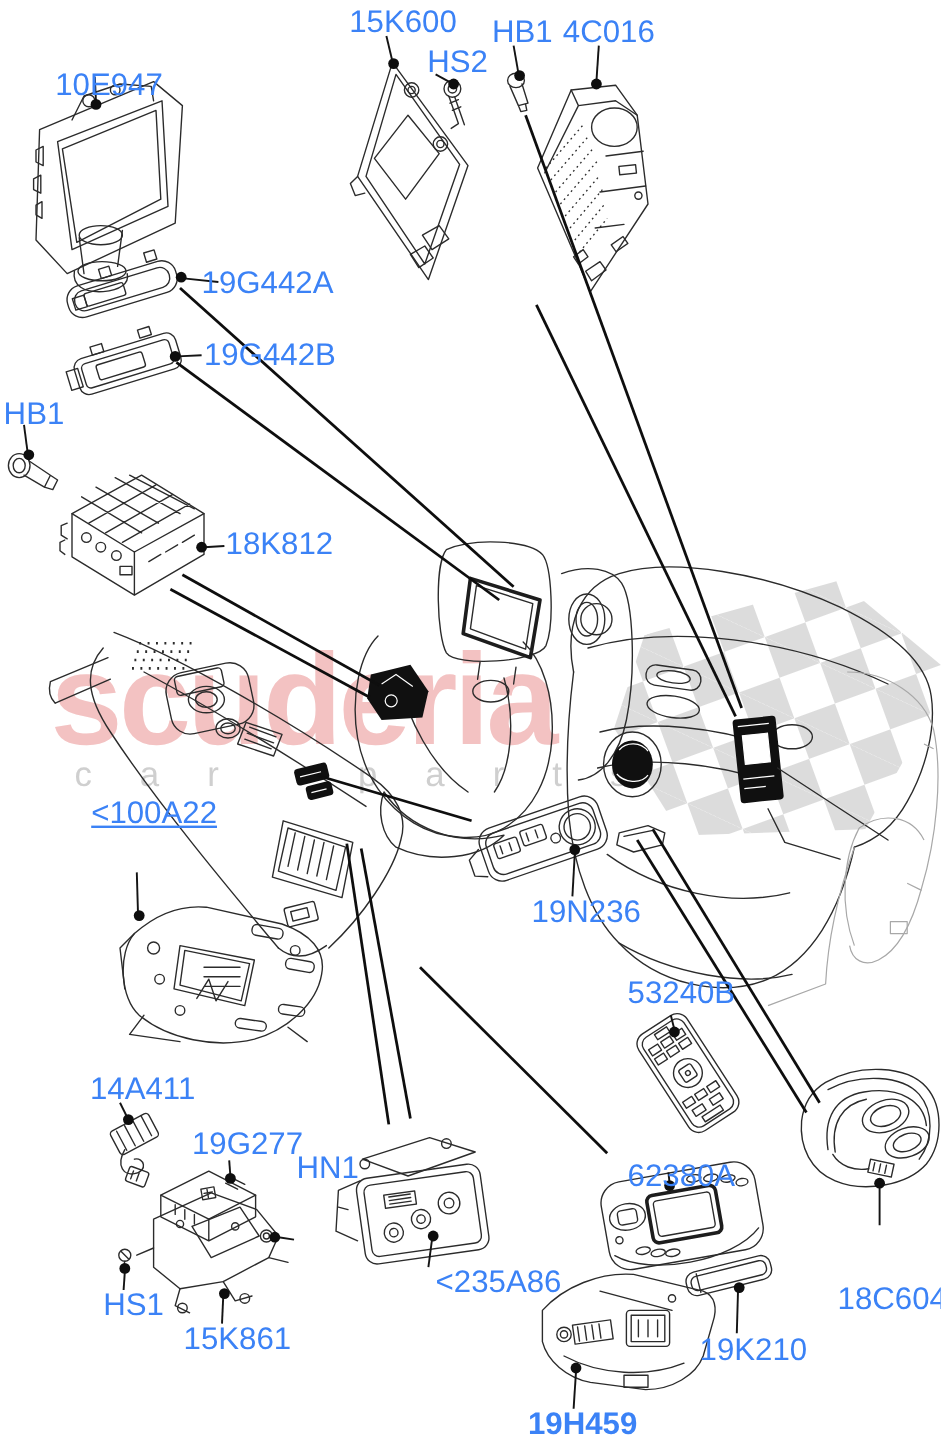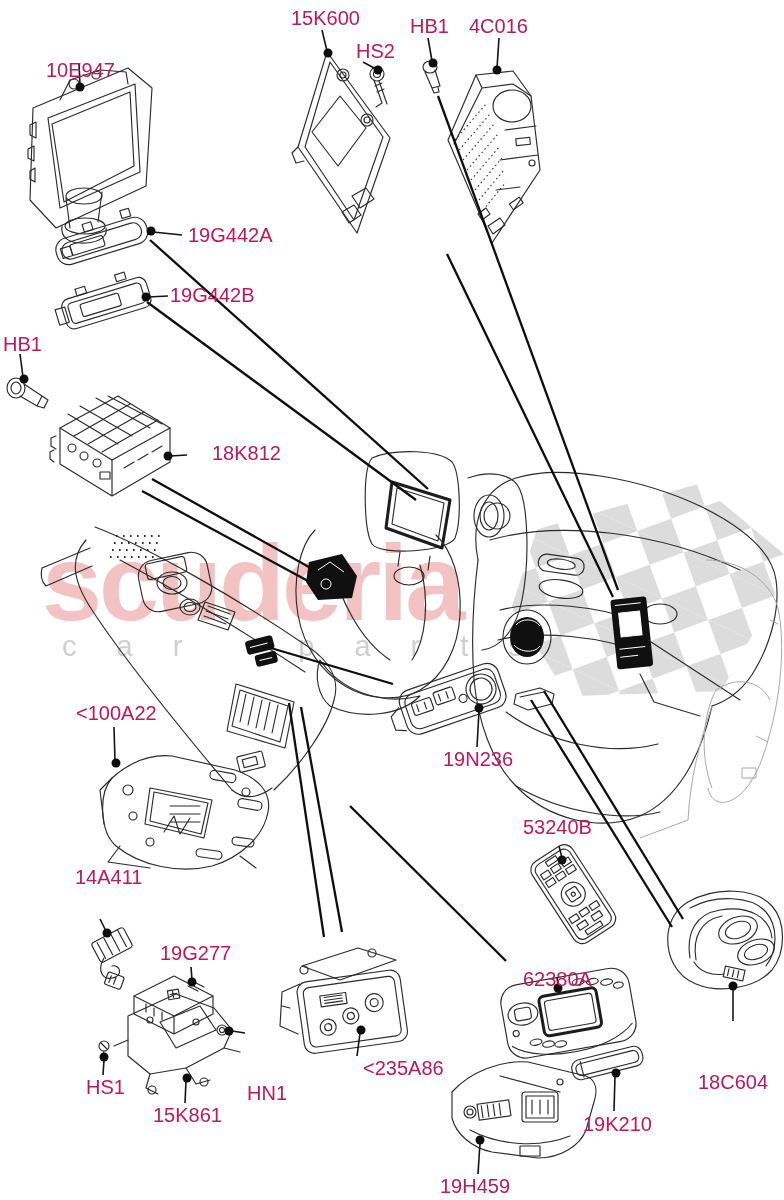--- a/index.html
+++ b/index.html
@@ -22,21 +22,21 @@
   .s  {fill:none;stroke:#2b2b2b;stroke-width:1.15;stroke-linejoin:round;stroke-linecap:round;}
   .th {fill:none;stroke:#1d1d1d;stroke-width:3;stroke-linejoin:round;}
   .lt {fill:none;stroke:#a8a8a8;stroke-width:1;stroke-linejoin:round;}
   .bk {fill:#101010;stroke:none;}
   .wd {fill:none;stroke:#ffffff;stroke-width:1;}
   .dots{fill:none;stroke:#2b2b2b;stroke-width:2.2;stroke-dasharray:1.6 5.4;}
   .dash{fill:none;stroke:#2b2b2b;stroke-width:1.1;stroke-dasharray:1.5 3;}
   .leader{stroke:#141414;stroke-width:1.6;fill:none;}
   .longline{stroke:#0e0e0e;stroke-width:2.3;fill:none;}
   .dot{fill:#0e0e0e;stroke:none;}
-  .plabel{position:absolute;z-index:4;font-size:20px;color:#be185d;white-space:nowrap;
+  .plabel{position:absolute;z-index:4;font-size:26px;color:#3b82f6;white-space:nowrap;
           cursor:pointer;line-height:22px;}
 </style>
 </head>
 <body>
 
 <div class="wm-main">scuderia</div>
 <div class="wm-sub">car parts</div>
 <div class="checker"></div>
 
 <svg class="art" width="784" height="1200" viewBox="0 0 784 1200">
@@ -428,30 +428,30 @@
       <circle cx="480" cy="1140" r="4.5" class="dot"></circle>
     </g>
 </svg>
 
 <div id="labels-layer">
     <div class="plabel" style="left: 46px; top: 59px;">10E947</div>
     <div class="plabel" style="left: 291px; top: 7px;">15K600</div>
     <div class="plabel" style="left: 356px; top: 40px;">HS2</div>
     <div class="plabel" style="left: 410px; top: 15px;">HB1</div>
     <div class="plabel" style="left: 469px; top: 15px;">4C016</div>
-    <div class="plabel" style="left: 188px; top: 224px;">19G442A</div>
+    <div class="plabel" style="left: 168px; top: 224px;">19G442A</div>
     <div class="plabel" style="left: 170px; top: 284px; text-align: center;">19G442B</div>
     <div class="plabel" style="left: 3px; top: 333px;">HB1</div>
-    <div class="plabel" style="left: 188px; top: 442px; margin-left: 24px;">18K812</div>
-    <div class="plabel" style="left: 76px; top: 702px;">&lt;100A22</div>
+    <div class="plabel" style="left: 188px; top: 442px;">18K812</div>
+    <div class="plabel" style="left: 76px; top: 666px; text-decoration: underline;">&lt;100A22</div>
     <div class="plabel" style="left: 443px; top: 748px;">19N236</div>
     <div class="plabel" style="left: 523px; top: 816px;">53240B</div>
-    <div class="plabel" style="left: 75px; top: 866px;">14A411</div>
+    <div class="plabel" style="left: 75px; top: 896px;">14A411</div>
     <div class="plabel" style="left: 160px; top: 942px;">19G277</div>
-    <div class="plabel" style="left: 247px; top: 1082px;">HN1</div>
+    <div class="plabel" style="left: 247px; top: 962px;">HN1</div>
     <div class="plabel" style="left: 523px; top: 952px; margin-top: 16px;">62380A</div>
     <div class="plabel" style="left: 316px; top: 1057px; margin-left: 47px;">&lt;235A86</div>
     <div class="plabel" style="left: 86px; top: 1076px; text-align: right;">HS1</div>
     <div class="plabel" style="left: 153px; top: 1104px;">15K861</div>
     <div class="plabel" style="left: 698px; top: 1023px; margin-top: 48px;">18C604</div>
     <div class="plabel" style="left: 583px; top: 1113px;">19K210</div>
-    <div class="plabel" style="left: 440px; top: 1175px;">19H459</div>
+    <div class="plabel" style="left: 440px; top: 1175px; font-weight: bold;">19H459</div>
   </div>
 
 </body></html>

